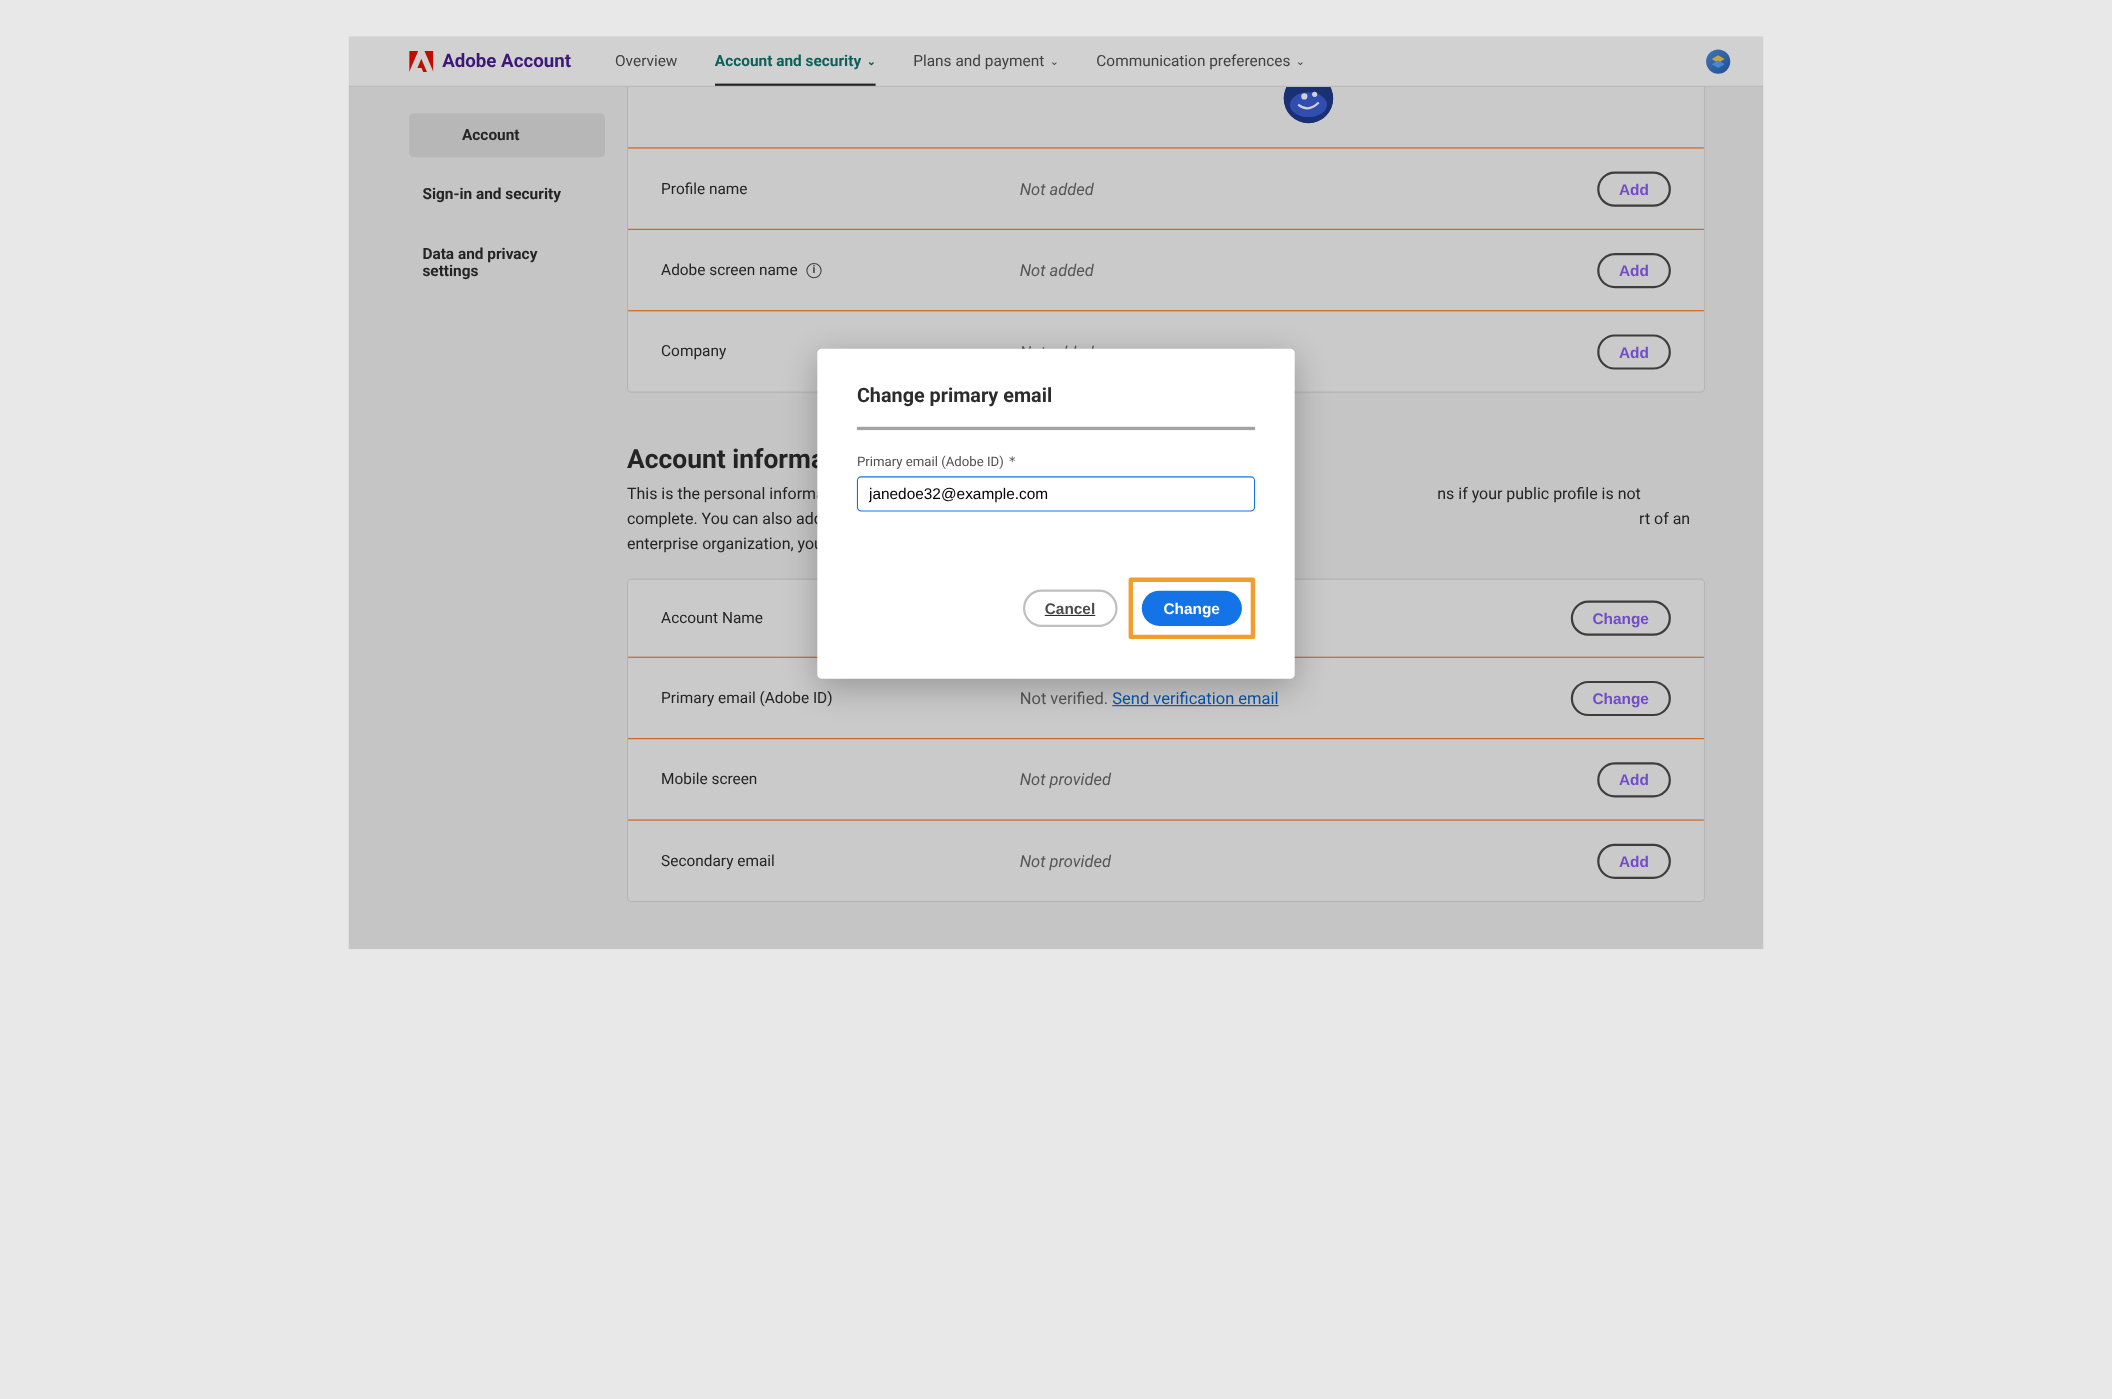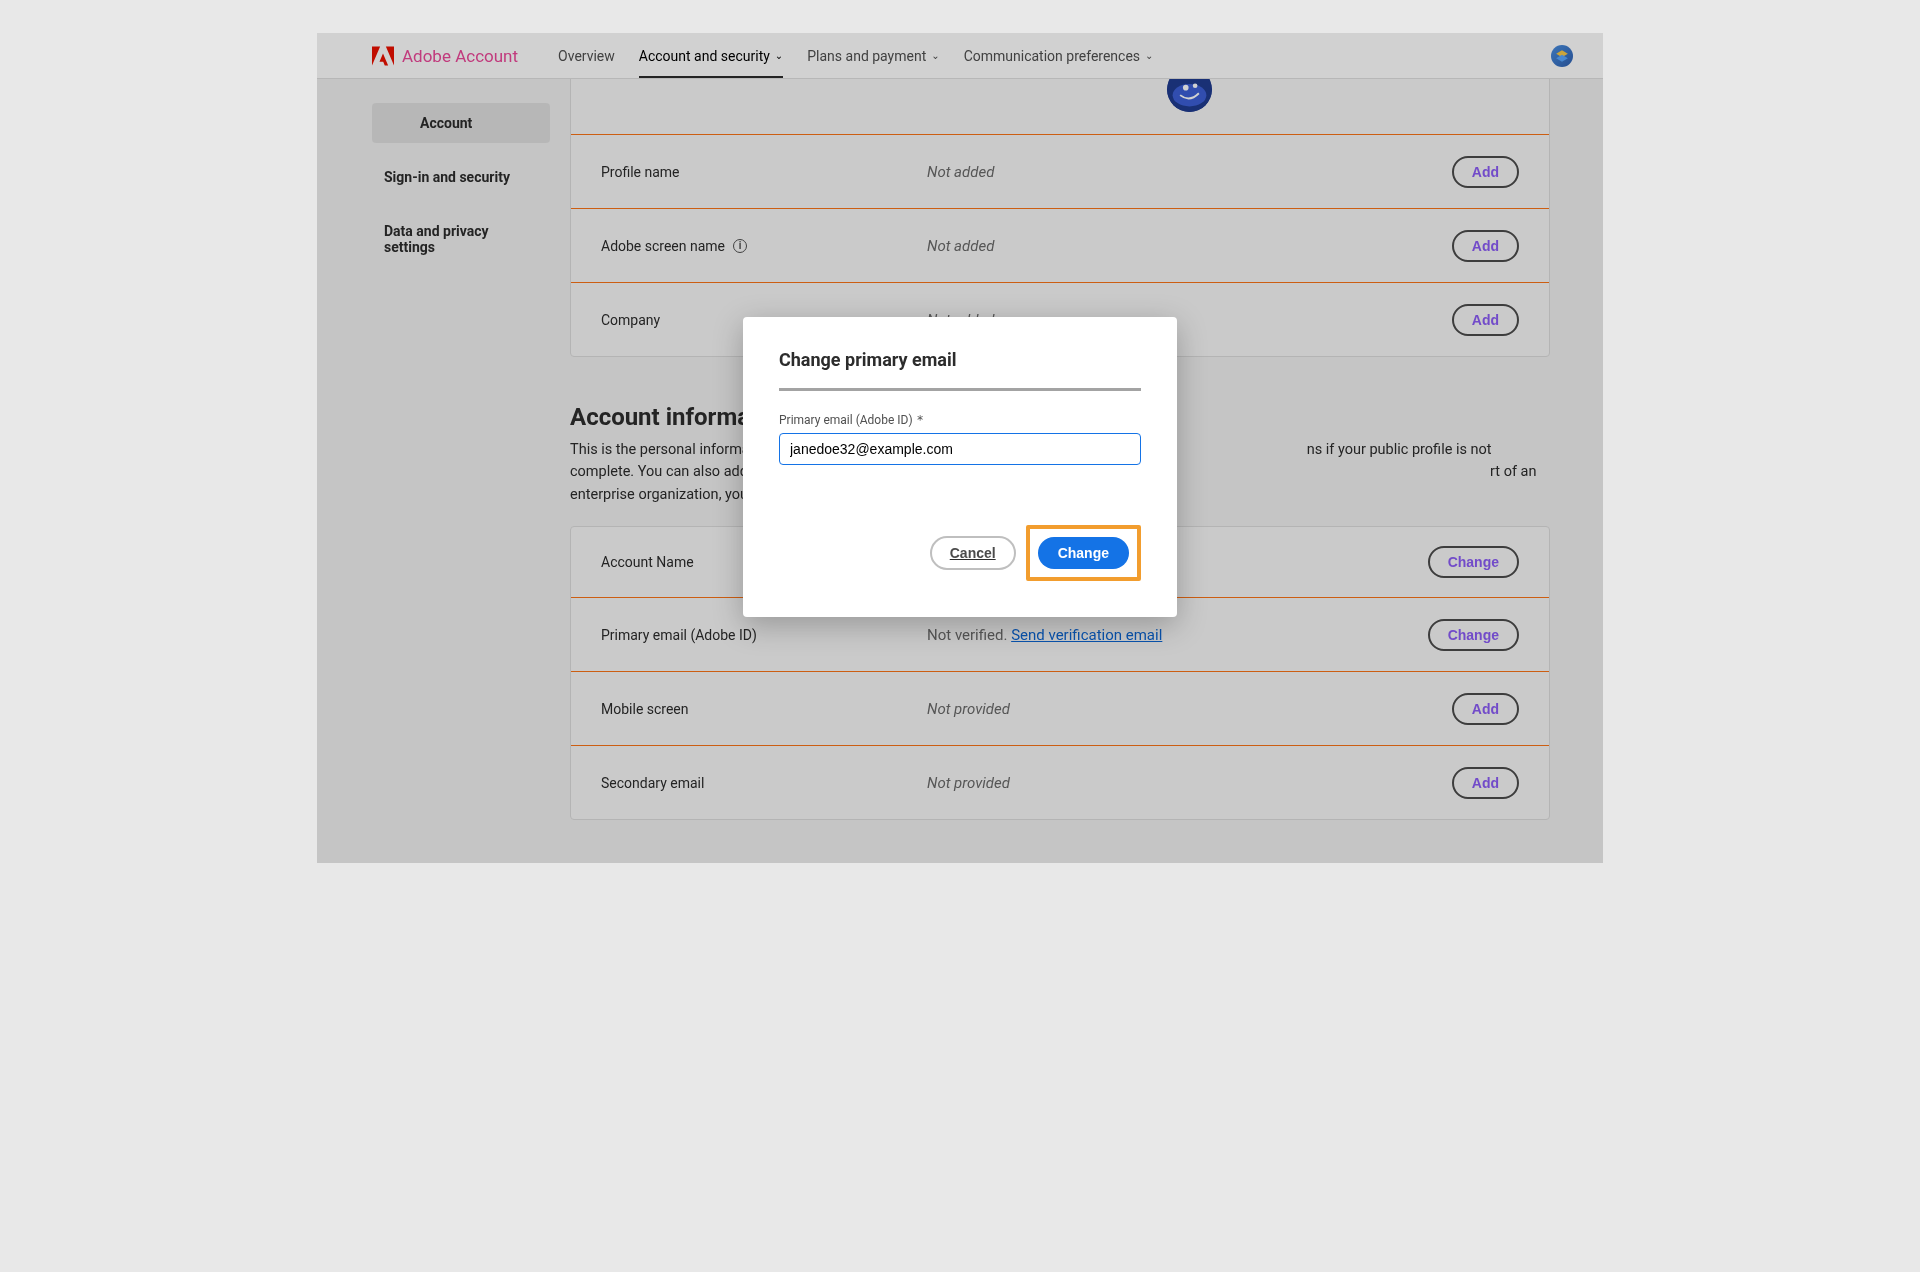--- a/index.html
+++ b/index.html
@@ -4,24 +4,24 @@
 <style>
 * { box-sizing: border-box; margin: 0; padding: 0; }
 body { font-family: -apple-system, BlinkMacSystemFont, "Segoe UI", Roboto, Helvetica, Arial, sans-serif; background: #e8e8e8; color: #2c2c2c; }
 .outer-frame { width: 1352px; height: 863px; margin: 0 auto; position: relative; overflow: hidden; background: #e8e8e8; }
 .app-window { position: absolute; top: 33px; left: 33px; right: 33px; bottom: 0; background: #f1f1f1; }
 
 
 .topnav { height: 46px; background: #fff; border-bottom: 1px solid #e0e0e0; display: flex; align-items: center; padding: 0 30px 0 55px; }
 .logo-wrap { display: flex; align-items: center; gap: 8px; margin-right: 40px; }
 .adobe-logo-icon { width: 22px; height: 20px; }
-.logo-text { color: #ec4899; font-weight: 400; font-size: 17px; }
-.nav-items { display: flex; gap: 24px; align-items: center; height: 100%; }
+.logo-text { color: #4c1d95; font-weight: 700; font-size: 17px; }
+.nav-items { display: flex; gap: 34px; align-items: center; height: 100%; }
 .nav-item { font-size: 14px; color: #505050; cursor: pointer; height: 100%; display: flex; align-items: center; position: relative; }
-.nav-item.active { font-weight: 400; color: #000000; text-align: right; }
+.nav-item.active { font-weight: 700; color: #0f766e; text-align: right; }
 .nav-item.active::after { content: ""; position: absolute; left: 0; right: 0; bottom: 0; height: 2px; background: #2c2c2c; }
 .chevron { margin-left: 5px; font-size: 10px; }
 .avatar { width: 22px; height: 22px; border-radius: 50%; background: linear-gradient(135deg,#4a90e2,#2e5fb0); margin-left: auto; display:flex; align-items:center; justify-content:center; }
 .avatar svg { width:14px; height:14px; }
 
 
 .page-body { position: absolute; top: 46px; left: 0; right: 0; bottom: 0; display: flex; }
 .sidebar { width: 253px; padding: 24px 20px 0 55px; }
 .side-item { font-size: 14px; color: #2c2c2c; padding: 12px 12px; border-radius: 4px; cursor: pointer; font-weight: 700; }
 .side-item.selected { background: #e0e0e0; padding-left: 48px; }

